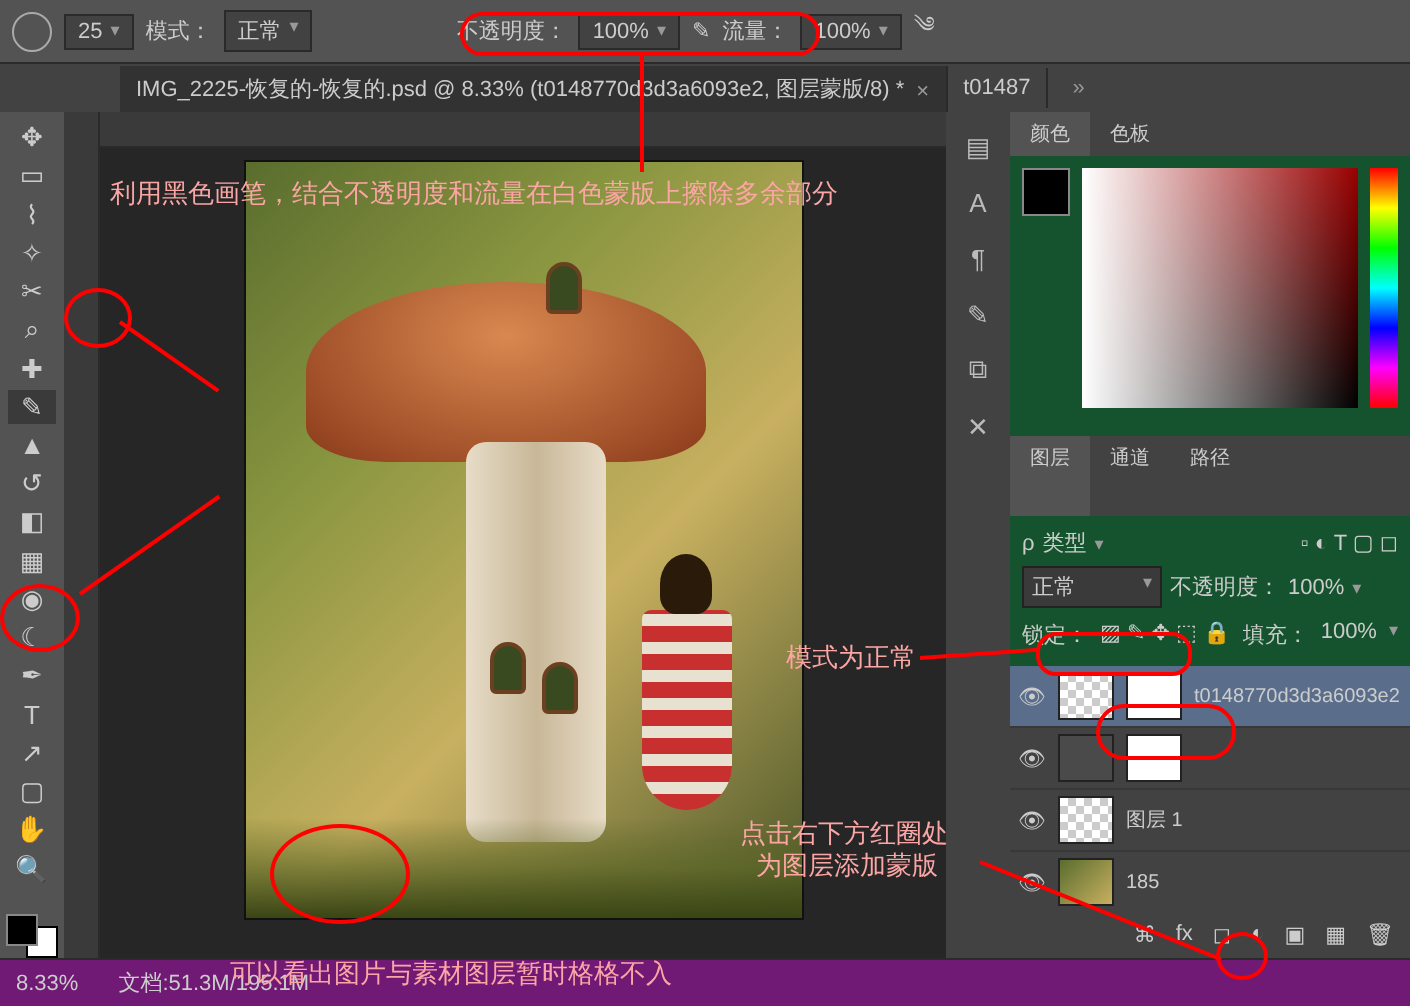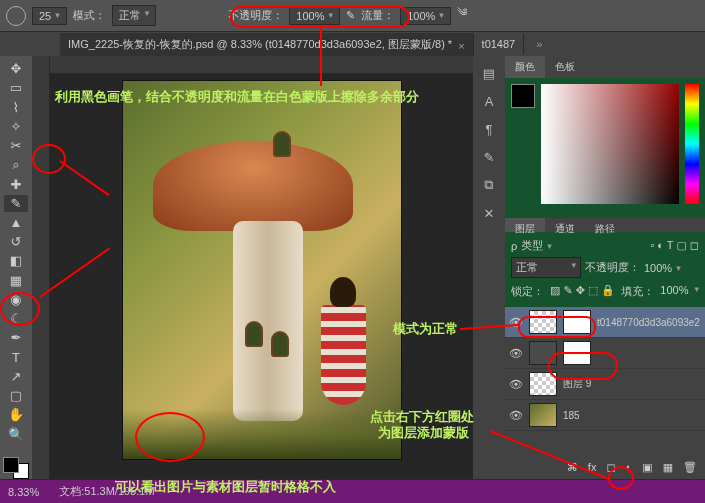--- a/index.html
+++ b/index.html
@@ -36,36 +36,36 @@
 .side-strip{width:32px;background:#424242;display:flex;flex-direction:column;align-items:center;padding-top:8px;gap:10px}
 .side-ico{width:18px;height:18px;display:flex;align-items:center;justify-content:center;font-size:13px;color:#bbb}
 .panels{width:200px;background:#14532d;display:flex;flex-direction:column}
 .panel-tabs{display:flex;height:22px;background:#424242}
 .ptab{padding:4px 10px;font-size:10px}
 .ptab.active{background:#535353}
 .color-panel{height:140px;padding:6px;display:flex;gap:6px}
 .cur-color{width:24px;height:24px;background:#000;border:1px solid #888}
 .picker{flex:1;height:120px;background:linear-gradient(to right,#fff,rgba(255,255,255,0)),linear-gradient(to top,#000,rgba(0,0,0,0)),linear-gradient(90deg,#900,#900);position:relative}
 .hue{width:14px;height:120px;background:linear-gradient(180deg,red,yellow,lime,cyan,blue,magenta,red)}
-.layers-head{display:flex;height:14px;background:#424242}
+.layers-head{display:flex;height:40px;background:#424242}
 .layer-opts{padding:6px;display:flex;flex-direction:column;gap:4px;font-size:10px}
 .lrow{display:flex;align-items:center;gap:4px}
 .blend-dd{width:70px;padding:2px 4px;background:#3a3a3a;border:1px solid #222;display:flex;justify-content:space-between}
 .lock-row{display:flex;gap:6px;font-size:10px;color:#aaa;padding:2px 0}
 .layer-list{flex:1;overflow:auto;background:#424242}
 .layer{display:flex;align-items:center;padding:3px 4px;gap:6px;border-bottom:1px solid #383838}
 .layer.sel{background:#5a6e8c}
 .eye{width:14px;text-align:center}
 .thumb{width:28px;height:24px;background:#888;border:1px solid #222}
 .thumb.checker{background:repeating-conic-gradient(#ccc 0 25%,#fff 0 50%) 0 0/8px 8px}
 .thumb.mask{background:#fff}
 .lname{font-size:10px;flex:1;white-space:nowrap;overflow:hidden}
 .layer-foot{height:24px;background:#424242;display:flex;align-items:center;justify-content:flex-end;gap:10px;padding:0 8px;font-size:12px;color:#aaa}
 
-.ann{position:absolute;color:#bef264;font-size:13px;font-weight:700;pointer-events:none;z-index:50}
+.ann{position:absolute;color:#fca5a5;font-size:13px;font-weight:400;pointer-events:none;z-index:50}
 .ring{position:absolute;border:2px solid #ff0000;border-radius:50%;pointer-events:none;z-index:49}
 .arrow-line{position:absolute;background:#ff0000;height:2px;transform-origin:left center;z-index:48}
 </style>
 </head>
 <body>
 
 <div class="topbar">
   <div class="brush-circle"></div>
   <div class="dd">
       <span>25</span>
@@ -212,21 +212,21 @@
         <span class="lname">t0148770d3d3a6093e2</span>
       </div>
       <div class="layer">
         <span class="eye">👁</span>
         <div class="thumb" style="background:#4a4a4a"></div>
         <div class="thumb mask"></div>
       </div>
       <div class="layer">
         <span class="eye">👁</span>
         <div class="thumb checker"></div>
-        <span class="lname">图层 9</span>
+        <span class="lname">图层 1</span>
       </div>
       <div class="layer">
         <span class="eye">👁</span>
         <div class="thumb" style="background:linear-gradient(135deg,#5a6d2e,#c8b060)"></div>
         <span class="lname">185</span>
       </div>
     </div>
     <div class="layer-foot">
       <span>⌘</span>
       <span>fx</span>

